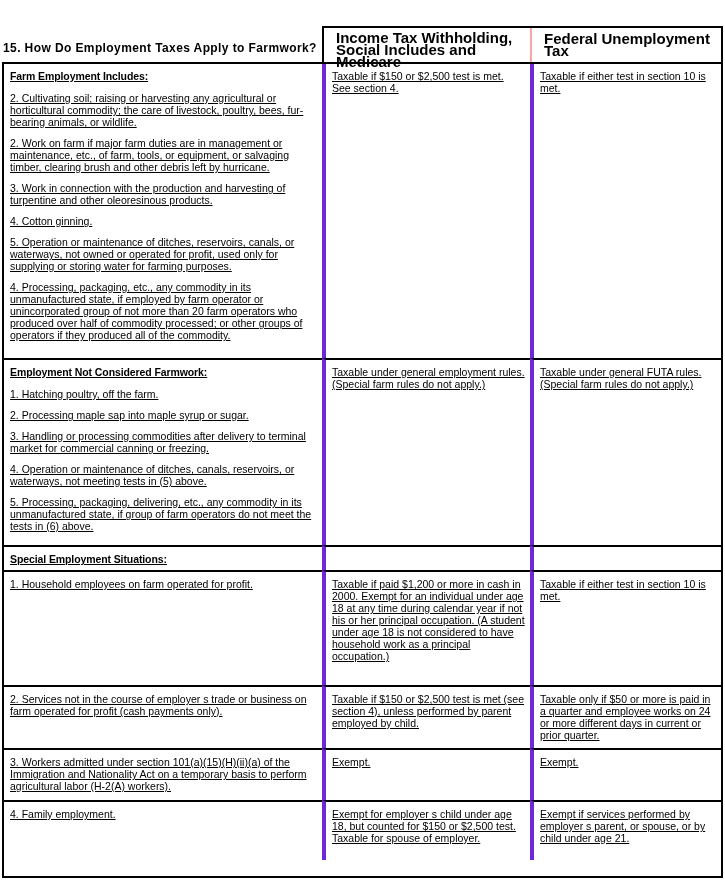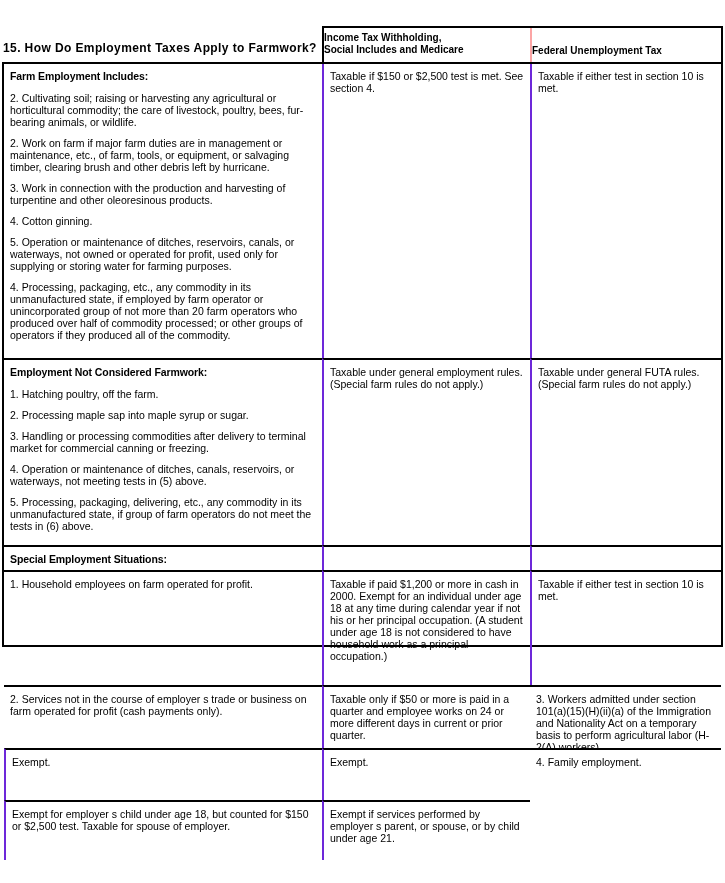--- a/index.html
+++ b/index.html
@@ -13,39 +13,40 @@
     font-size:12px; font-weight:bold; letter-spacing:0.4px; white-space:nowrap;margin-top:40px;
   }
   
   .thead {
     position:absolute; left:322px; top:26px; width:401px; height:36px;
     box-sizing:border-box; border:2px solid #000; border-bottom:none;
     display:flex;
   }
   .hcell {
     box-sizing:border-box; display:flex; flex-direction:column;
-    font-size:10px; font-weight:bold; line-height:12px;
-    padding:4px 4px 4px 0;
+    font-size:15px; font-weight:bold; line-height:12px;
+    padding:4px 4px 4px 12px;
   }
   .hcell.c2 { width:206px; justify-content:flex-start; }
   .hcell.c3 { width:191px; border-left:2px solid #fca5a5; justify-content:flex-end; padding-bottom:5px; }
   
   .tbody {
-    position:absolute; left:2px; top:62px; width:721px; height:585px;
+    position:absolute; left:2px; top:62px; width:721px; height:816px;
     box-sizing:border-box; border:2px solid #000;
     display:grid;
     grid-template-columns:318px 208px 191px;
     grid-template-rows:294px 187px 25px 115px 63px 52px 60px;
+    text-decoration:underline;
   }
   .cell {
     box-sizing:border-box; overflow:hidden;
     font-size:10.5px; line-height:12px;
     padding:6px 5px 0 6px;
   }
-  .cell.cm, .cell.cr { border-left:2px solid #6d28d9; }
+  .cell.cm, .cell.cr { border-left:4px solid #6d28d9; }
   .cell.rb { border-top:2px solid #000; }
   .cell.tight { padding-top:6px; }
   .cell p { margin:0 0 9px 0; }
   .cell p.hd { font-weight:bold; margin-bottom:10px; letter-spacing:-0.1px; }
 </style>
 </head>
 <body>
 
 <div class="page">
 
@@ -106,20 +107,23 @@
     <div class="cell cm rb">
       <p>Taxable if paid $1,200 or more in cash in 2000. Exempt for an individual under age 18 at any time during calendar year if not his or her principal occupation. (A student under age 18 is not considered to have household work as a principal occupation.)</p>
     </div>
     <div class="cell cr rb">
       <p>Taxable if either test in section 10 is met.</p>
     </div>
 
     <div class="cell c1 rb">
       <p>2. Services not in the course of employer s trade or business on farm operated for profit (cash payments only).</p>
     </div>
+    <div class="cell cm rb">
+      <p>Taxable if $150 or $2,500 test is met (see section 4), unless performed by parent employed by child.</p>
+    </div>
     <div class="cell cr rb">
       <p>Taxable only if $50 or more is paid in a quarter and employee works on 24 or more different days in current or prior quarter.</p>
     </div>
 
     <div class="cell c1 rb">
       <p>3. Workers admitted under section 101(a)(15)(H)(ii)(a) of the Immigration and Nationality Act on a temporary basis to perform agricultural labor (H-2(A) workers).</p>
     </div>
     <div class="cell cm rb">
       <p>Exempt.</p>
     </div>

